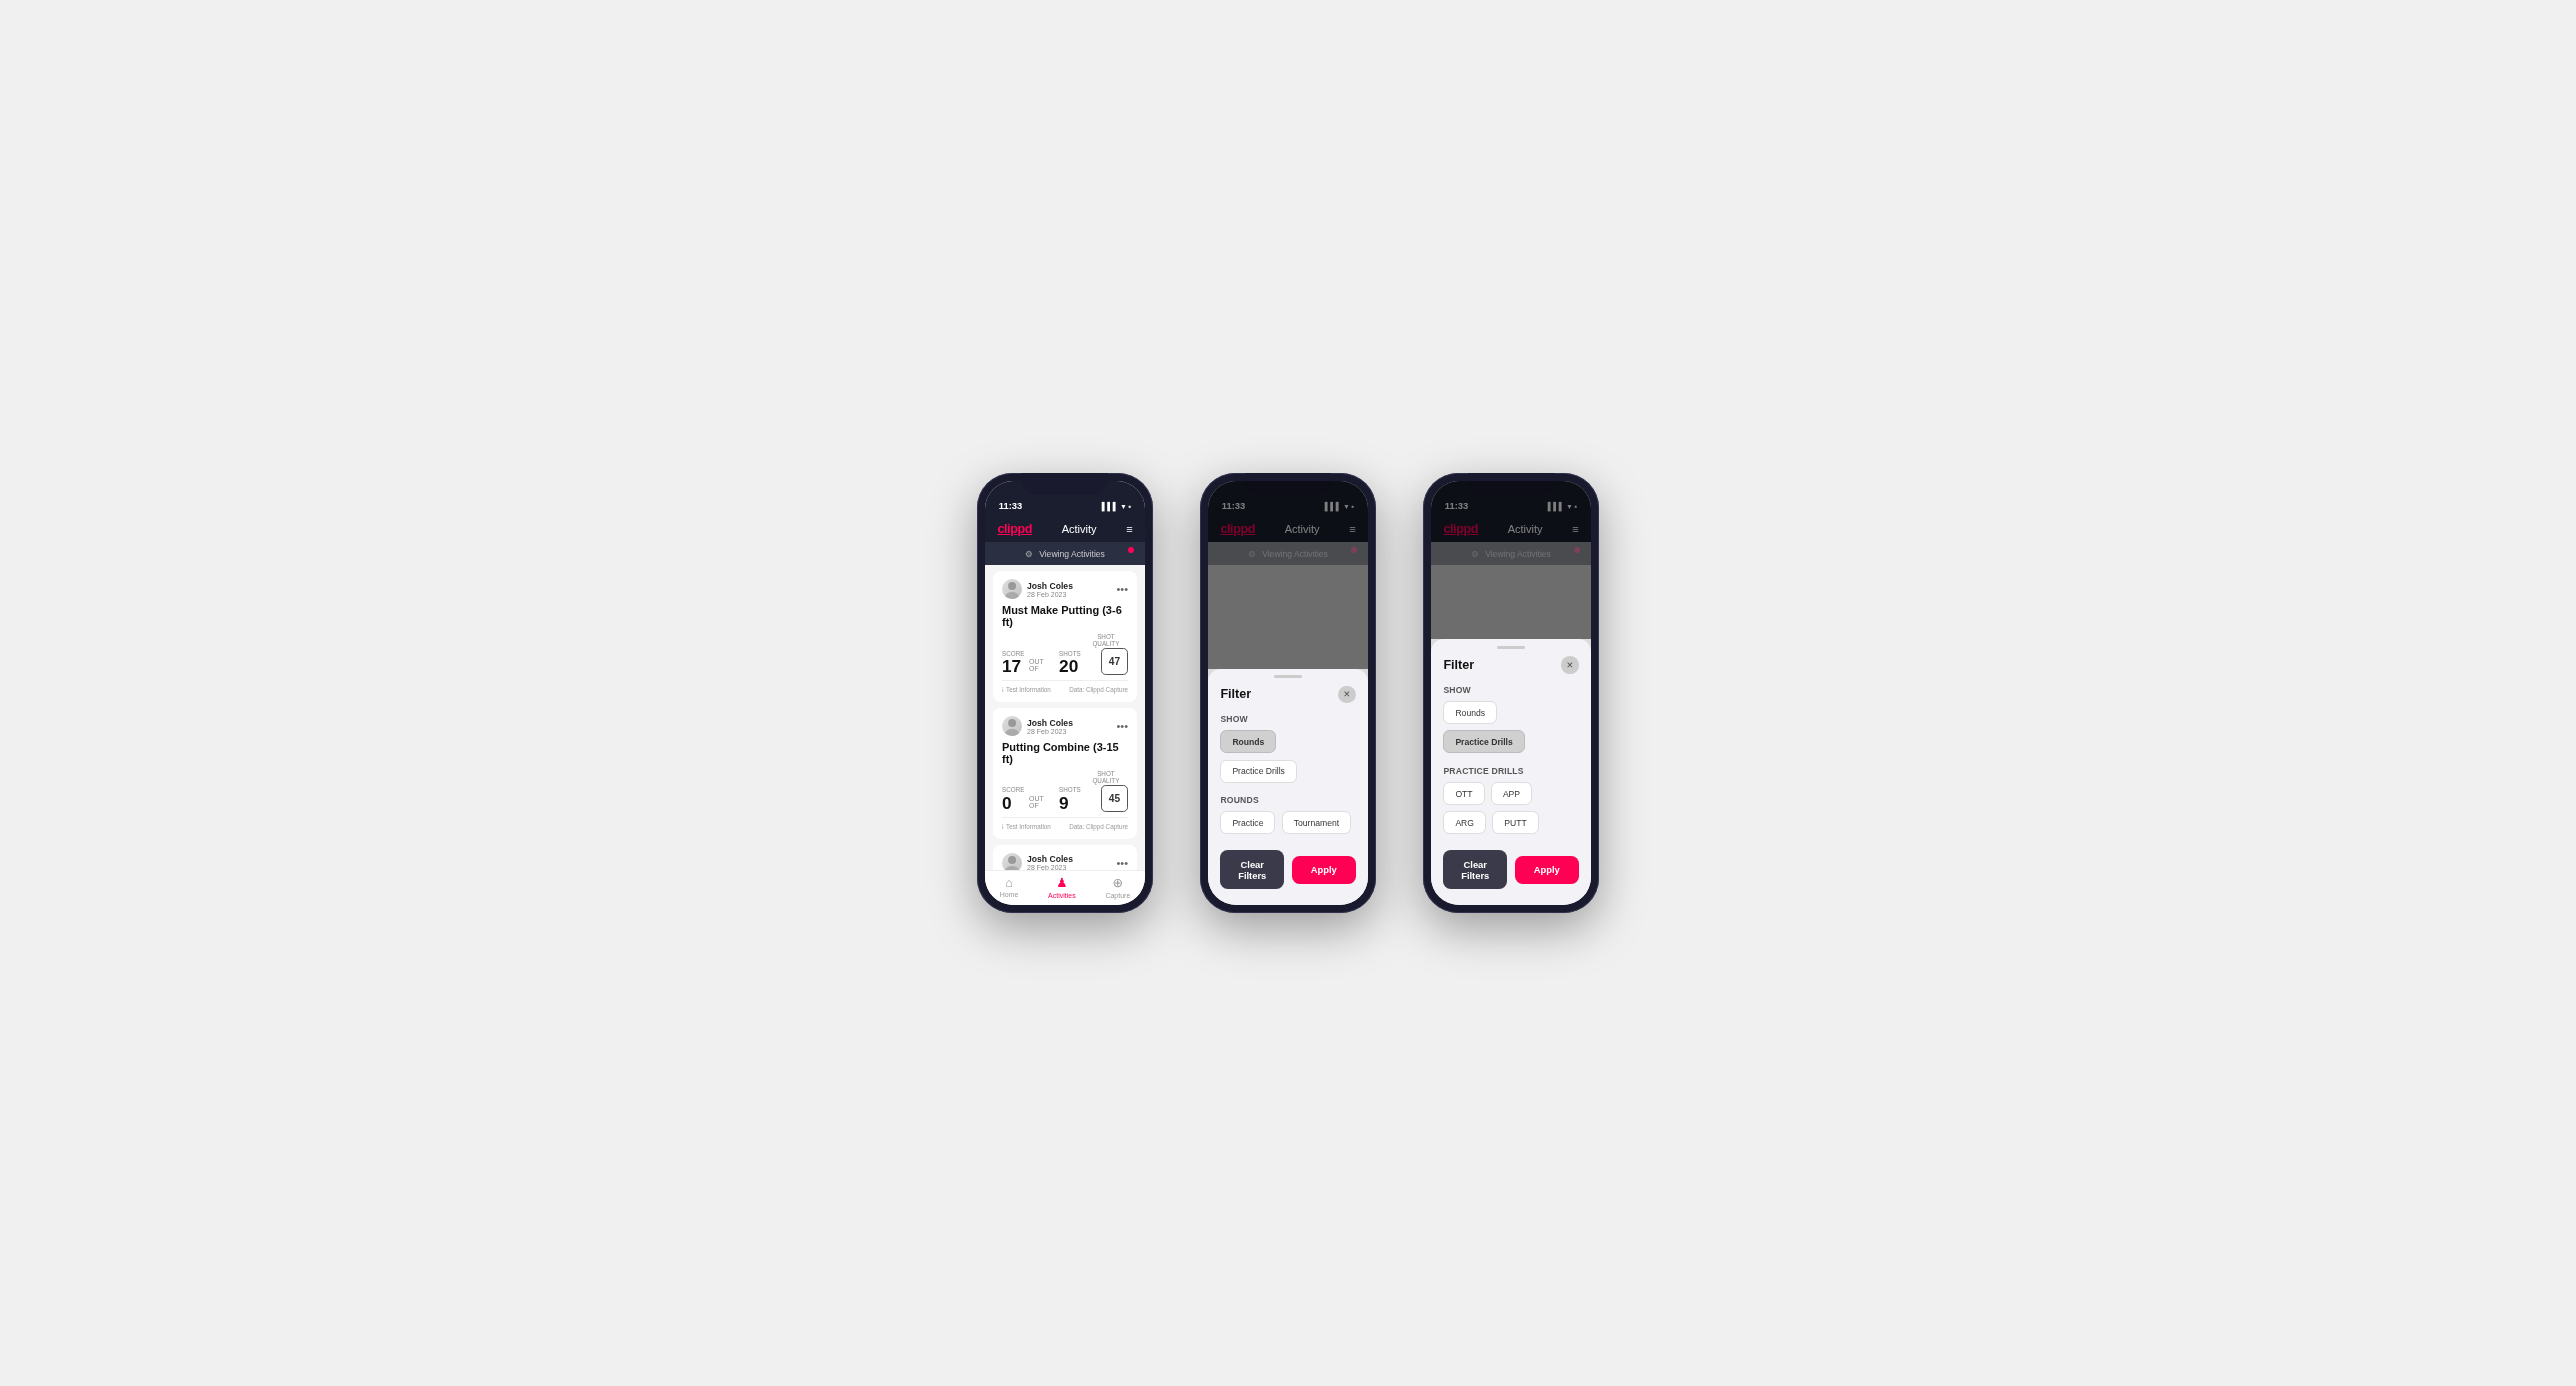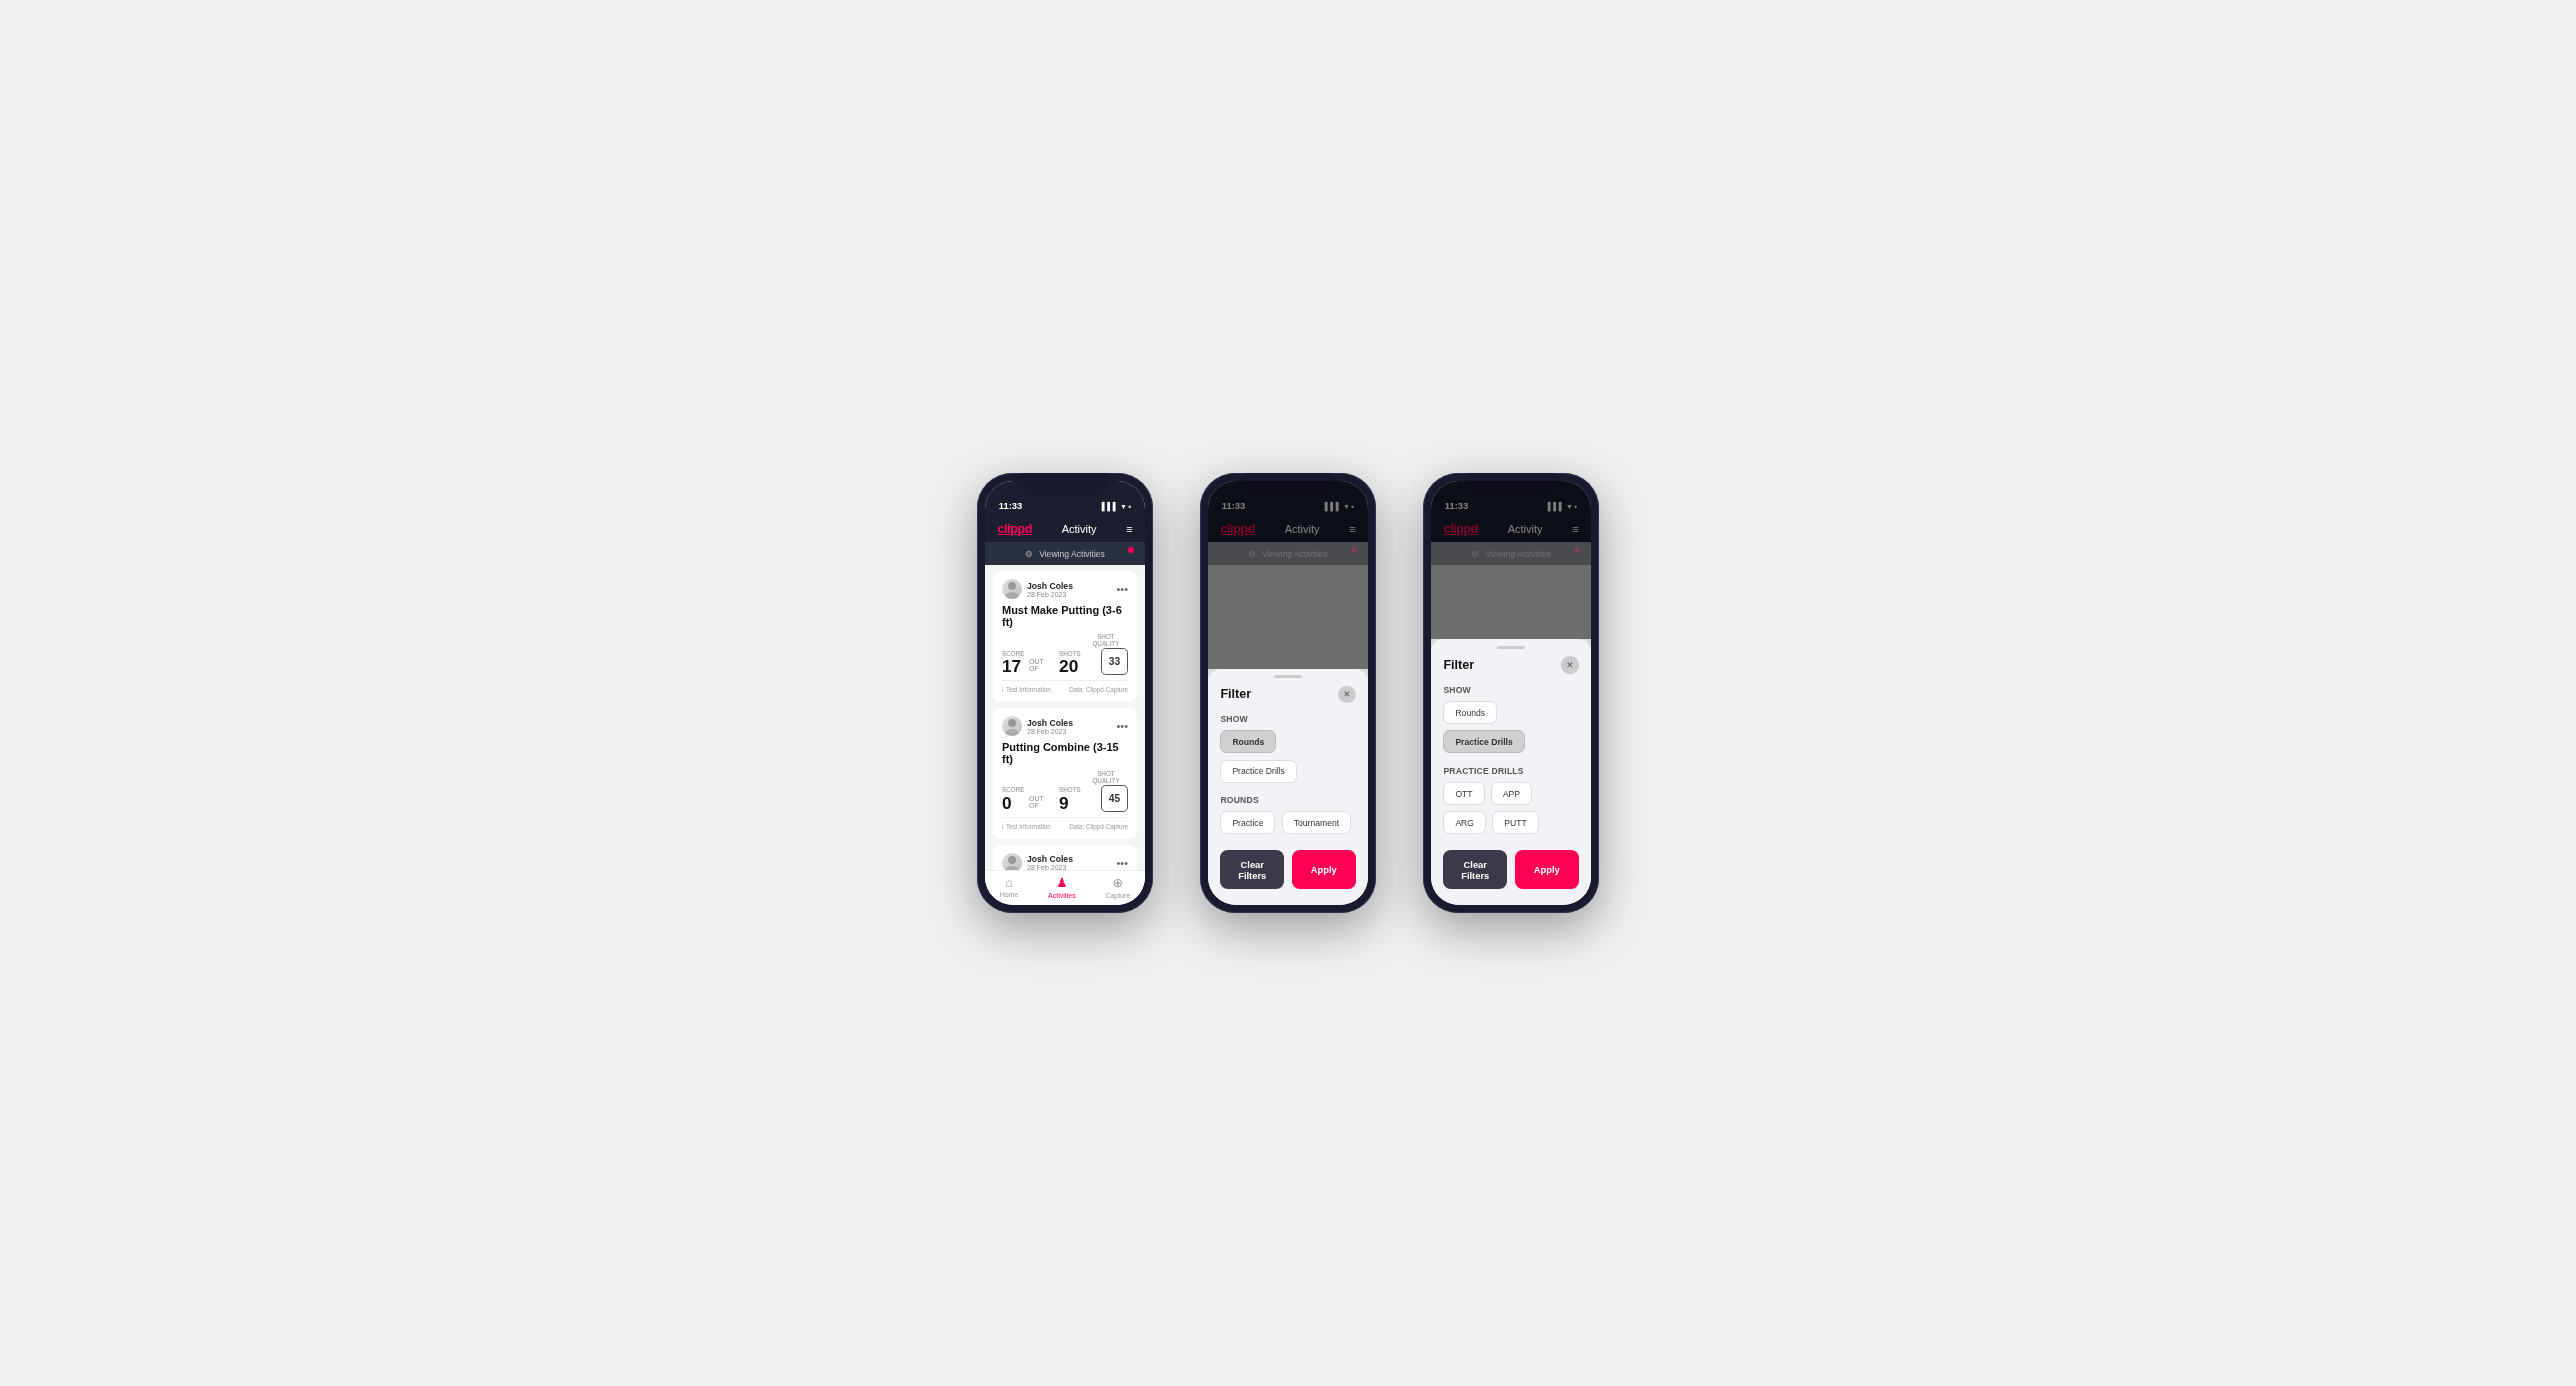--- a/index.html
+++ b/index.html
@@ -382,20 +382,21 @@
     .filter-btn.active {
       background: #d0d0d0;
       border-color: #bbb;
       font-weight: 600;
     }
 
     .sheet-actions {
       display: flex;
       gap: 7.8px;
       padding: 7.8px 12.6px 0;
+      align-items: center;
     }
 
     .btn-clear {
       flex: 1;
       padding: 8.6px;
       background: #3a3a4a;
       color: #fff;
       border: none;
       border-radius: 7.8px;
       font-size: 9.4px;
@@ -498,21 +499,21 @@
               <div class="stat-label">Score</div>
               <div class="stat-value">17</div>
             </div>
             <span class="out-of">OUT OF</span>
             <div>
               <div class="stat-label">Shots</div>
               <div class="stat-value">20</div>
             </div>
             <div style="margin-left:auto;">
               <div class="stat-label" style="text-align:center;">Shot Quality</div>
-              <div class="shot-quality-badge">33</div>
+              <div class="shot-quality-badge">47</div>
             </div>
           </div>
           <div class="card-footer">
             <span class="card-footer-text">
               <span class="info-icon">ℹ</span>
               <span>Test Information</span>
             </span>
             <span class="card-footer-text">Data: Clippd Capture</span>
           </div>
         </div>

